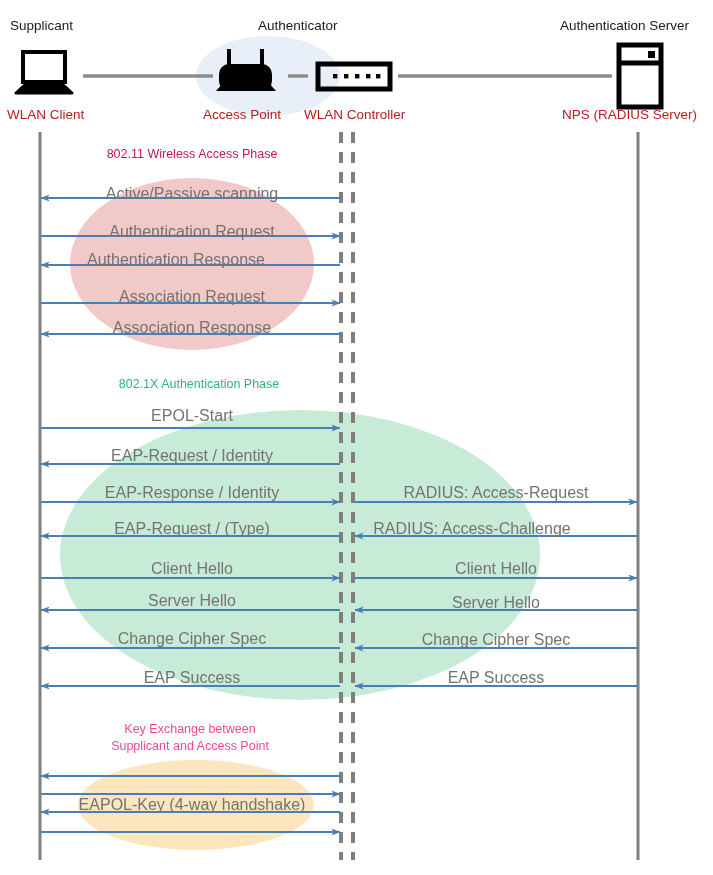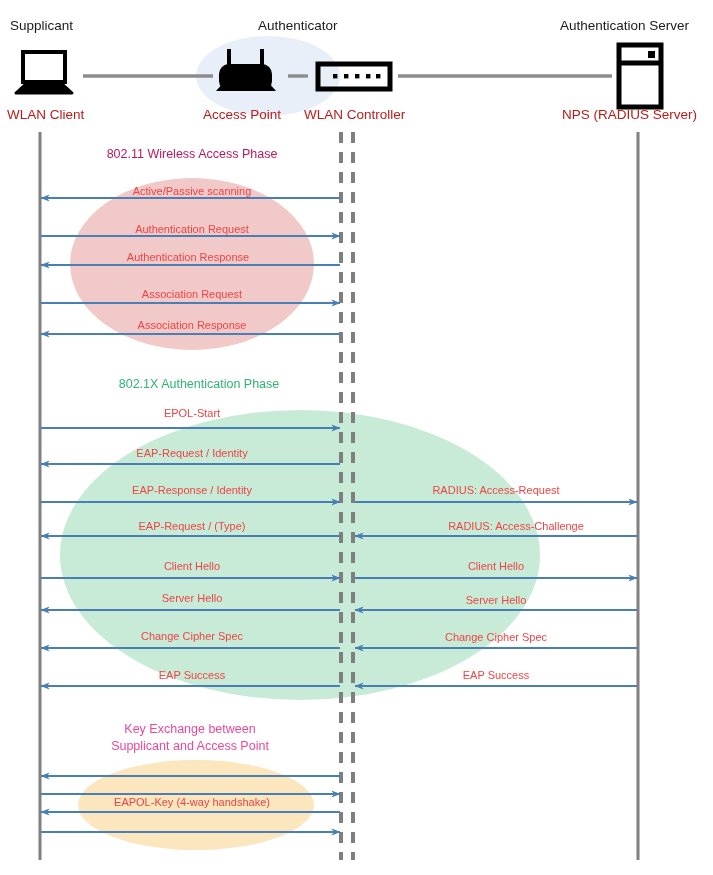--- a/index.html
+++ b/index.html
@@ -32,22 +32,22 @@
     white-space: nowrap;
   }
   .node-label {
     position: absolute;
     font-size: 13.5px;
     color: #b91c1c;
     white-space: nowrap;
   }
   .msg-label {
     position: absolute;
-    font-size: 11px;
-    color: #ef4444;
+    font-size: 16px;
+    color: #737373;
     white-space: nowrap;
     text-align: center;
     transform: translateX(-50%);
     background: transparent;
   }
   .phase-label {
     position: absolute;
     font-size: 12.5px;
     white-space: nowrap;
     text-align: center;
@@ -165,35 +165,35 @@
   <div class="phase-label phase-11" style="left:192px; top:146px;">802.11 Wireless Access Phase</div>
   <div class="phase-label phase-1x" style="left:199px; top:376px;">802.1X Authentication Phase</div>
   <div class="phase-label phase-key" style="left:190px; top:721px;">
     <div>Key Exchange between</div>
     <div>Supplicant and Access Point</div>
   </div>
 
   <div id="labels-left">
       <div class="msg-label" style="left: 192px; top: 185px;">Active/Passive scanning</div>
       <div class="msg-label" style="left: 192px; top: 223px;">Authentication Request</div>
-      <div class="msg-label" style="left: 188px; top: 251px; text-align: right;">Authentication Response</div>
+      <div class="msg-label" style="left: 176px; top: 251px; text-align: right;">Authentication Response</div>
       <div class="msg-label" style="left: 192px; top: 288px;">Association Request</div>
       <div class="msg-label" style="left: 192px; top: 319px;">Association Response</div>
       <div class="msg-label" style="left: 192px; top: 407px;">EPOL-Start</div>
       <div class="msg-label" style="left: 192px; top: 447px;">EAP-Request / Identity</div>
       <div class="msg-label" style="left: 192px; top: 484px;">EAP-Response / Identity</div>
       <div class="msg-label" style="left: 192px; top: 520px;">EAP-Request / (Type)</div>
       <div class="msg-label" style="left: 192px; top: 560px;">Client Hello</div>
       <div class="msg-label" style="left: 192px; top: 592px;">Server Hello</div>
       <div class="msg-label" style="left: 192px; top: 630px;">Change Cipher Spec</div>
       <div class="msg-label" style="left: 192px; top: 669px;">EAP Success</div>
       <div class="msg-label" style="left: 192px; top: 796px;">EAPOL-Key (4-way handshake)</div>
     </div>
   <div id="labels-right">
       <div class="msg-label" style="left: 496px; top: 484px;">RADIUS: Access-Request</div>
-      <div class="msg-label" style="left: 516px; top: 520px;">RADIUS: Access-Challenge</div>
+      <div class="msg-label" style="left: 472px; top: 520px;">RADIUS: Access-Challenge</div>
       <div class="msg-label" style="left: 496px; top: 560px;">Client Hello</div>
       <div class="msg-label" style="left: 496px; top: 594px;">Server Hello</div>
       <div class="msg-label" style="left: 496px; top: 631px;">Change Cipher Spec</div>
       <div class="msg-label" style="left: 496px; top: 669px;">EAP Success</div>
     </div>
 
 </div>
 
 </body></html>

